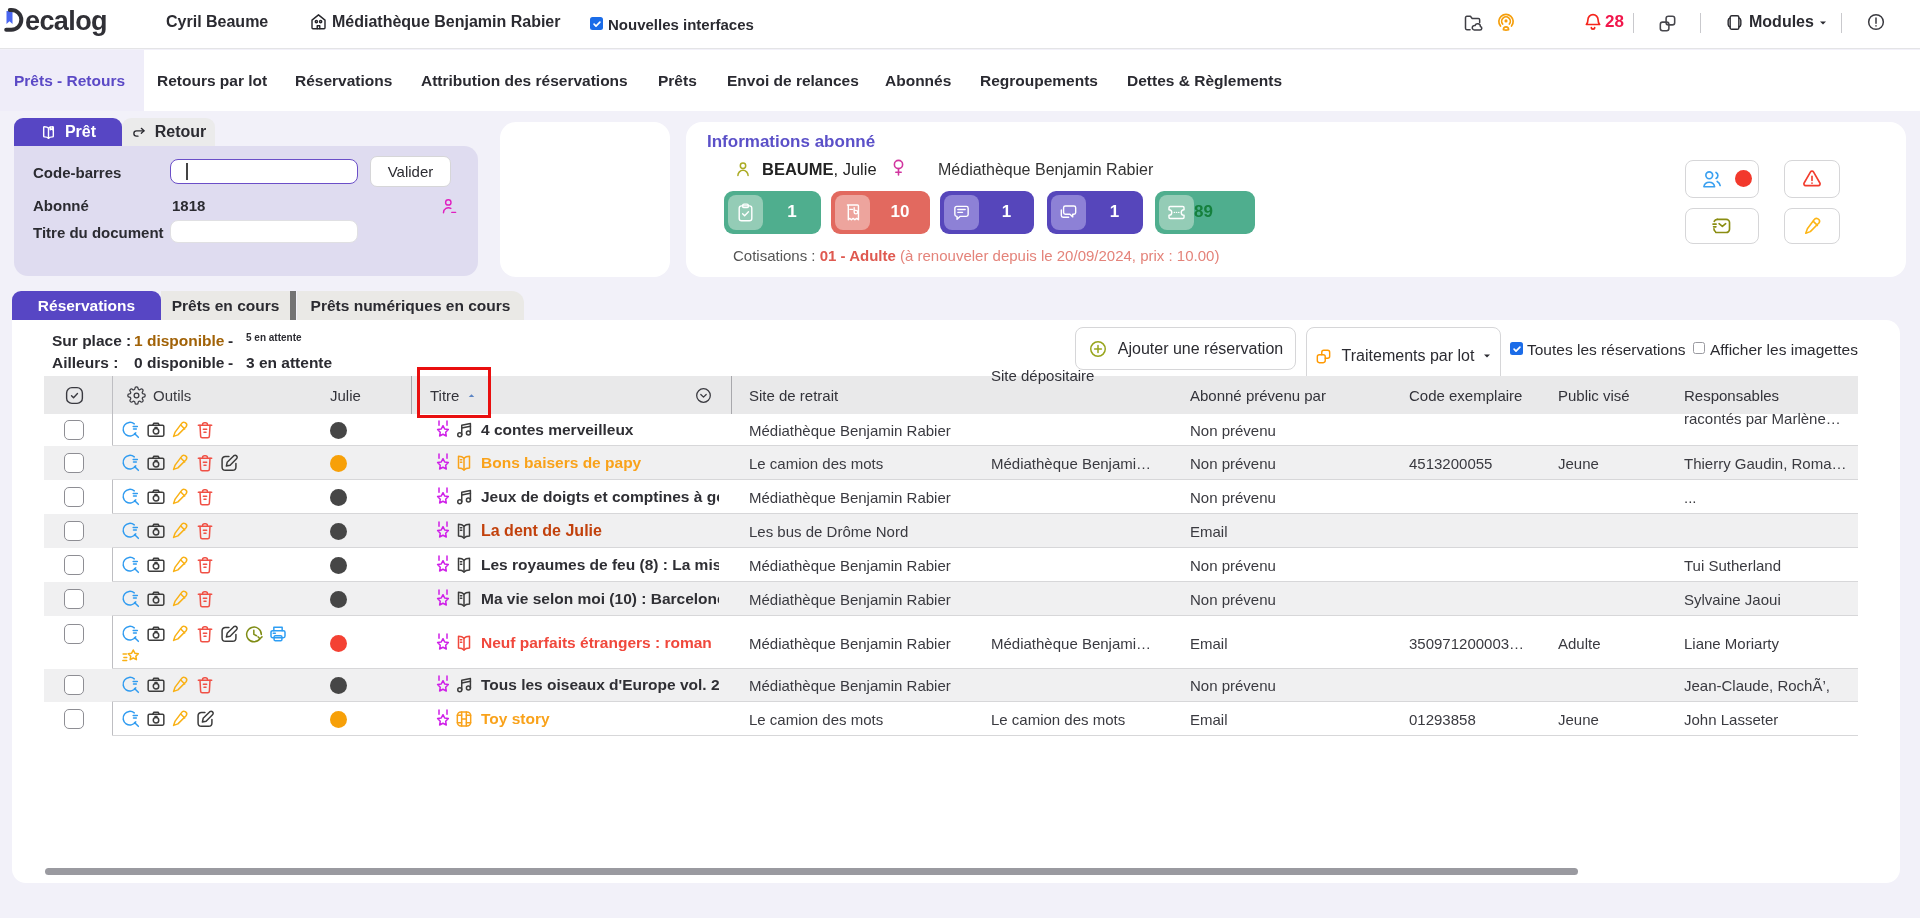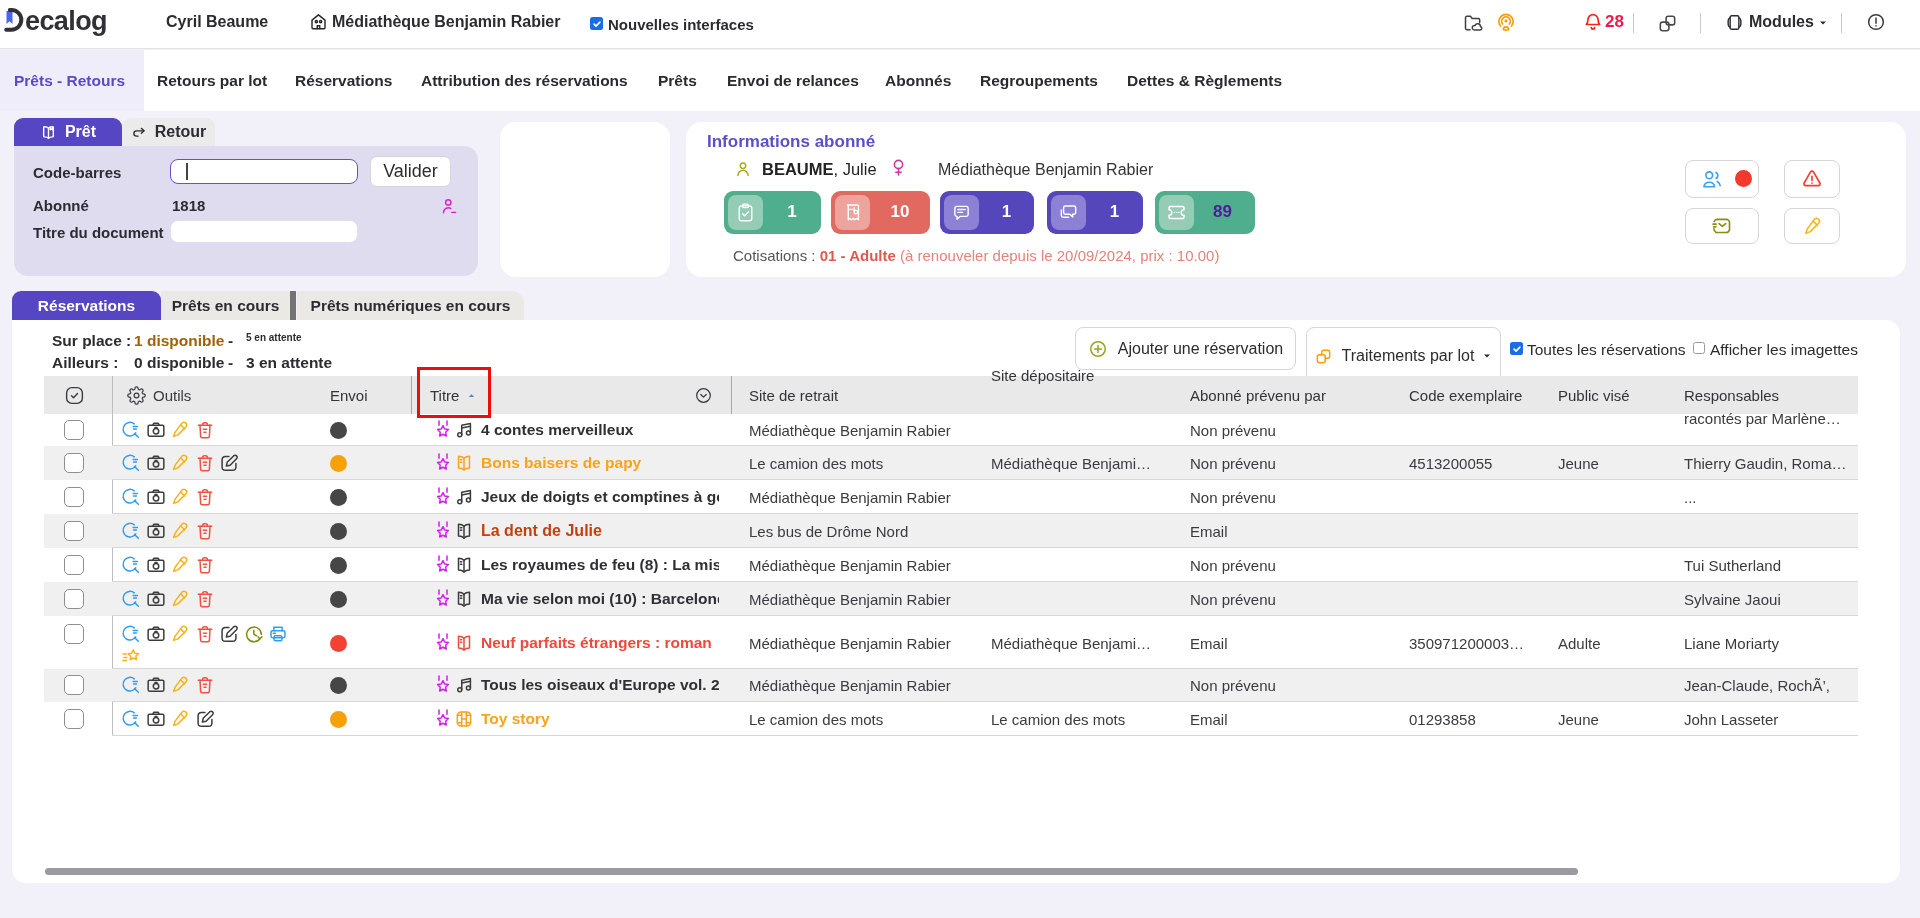--- a/index.html
+++ b/index.html
@@ -288,21 +288,21 @@
   <svg class="ic" width="16" height="16" viewBox="0 0 24 24" style="stroke-width:2">
       <use href="#i-return"></use>
     </svg>
   <span class="b" style="font-size:16px">Retour</span>
 </div>
 <div class="abs" style="left:14px;top:146px;width:464px;height:130px;background:#dfdcf0;border-radius:0 14px 14px 14px"></div>
 <div class="abs b" style="left:33px;top:164px;font-size:15px">Code-barres</div>
 <div class="abs" style="left:170px;top:159px;width:188px;height:25px;background:#fff;border:1.5px solid #6b4fc8;border-radius:8px"></div>
 <div class="abs" style="left:186px;top:163px;width:1.5px;height:17px;background:#444"></div>
 <div class="btn" style="left:370px;top:156px;width:81px;height:31px;border-radius:7px">
-    <span style="font-size:18px">Valider</span>
+    <span style="font-size:15px">Valider</span>
   </div>
 <div class="abs b" style="left:33px;top:197px;font-size:15px">Abonné</div>
 <div class="abs b" style="left:172px;top:197px;font-size:15px">1818</div>
 <div class="abs" style="left:440px;top:197px;color:#e020c0">
     <svg class="ic" width="19" height="19" viewBox="0 0 24 24">
       <use href="#i-persondash"></use>
     </svg>
   </div>
 <div class="abs b" style="left:33px;top:224px;font-size:15px">Titre du document</div>
 <div class="abs" style="left:170px;top:220px;width:188px;height:23px;background:#fff;border:1px solid #e0e0e3;border-radius:8px"></div>
@@ -351,21 +351,21 @@
       <use href="#i-chat"></use>
     </svg>
   </div>
 <div class="abs b" style="left:1086px;top:202px;width:57px;text-align:center;font-size:17px;color:#fff">1</div>
 <div class="abs" style="left:1155px;top:191px;width:100px;height:43px;background:#4fae8e;border-radius:9px"></div>
 <div class="abs" style="left:1159px;top:195px;width:35px;height:35px;background:#94ccb6;border-radius:8px;display:flex;align-items:center;justify-content:center;color:#fff">
     <svg class="ic" width="21" height="21" viewBox="0 0 24 24" style="stroke-width:1.6">
       <use href="#i-ticket"></use>
     </svg>
   </div>
-<div class="abs b" style="left:1194px;top:202px;width:57px;text-align:center;font-size:17px;color:#4c1d95">89</div>
+<div class="abs b" style="left:1194px;top:202px;width:57px;font-size:17px;color:#15803d">89</div>
 <div class="abs" style="left:733px;top:247px;font-size:15px;color:#555">Cotisations : <span class="b" style="color:#df5950">01 - Adulte</span> <span style="color:#e4837a">(à renouveler depuis le 20/09/2024, prix : 10.00)</span></div>
 
 <div class="btn" style="left:1685px;top:160px;width:74px;height:38px"></div>
 <div class="abs" style="left:1701px;top:168px;color:#3aa0f0">
     <svg class="ic" width="22" height="22" viewBox="0 0 24 24">
       <use href="#i-people"></use>
     </svg>
   </div>
 <div class="abs" style="left:1735px;top:170px;width:17px;height:17px;border-radius:50%;background:#f2392c"></div>
 <div class="btn" style="left:1784px;top:160px;width:56px;height:38px;color:#f23d2e">
@@ -439,21 +439,21 @@
     <svg class="ic" width="21" height="21" viewBox="0 0 24 24" style="stroke-width:1.6">
       <use href="#i-checksq"></use>
     </svg>
   </div>
 <div class="hdrcell" style="left:127px;top:376px;color:#3a3a40;gap:7px">
     <svg class="ic" width="19" height="19" viewBox="0 0 24 24" style="stroke-width:1.6">
       <use href="#i-gear"></use>
     </svg>
     <span>Outils</span>
   </div>
-<div class="hdrcell" style="left:330px;top:376px">Envoi</div>
+<div class="hdrcell" style="left:330px;top:376px">Julie</div>
 <div class="abs" style="left:411px;top:376px;width:1px;height:38px;background:#a8a8ac"></div>
 <div class="hdrcell" style="left:430px;top:376px">Titre</div>
 <div class="abs" style="left:466px;top:390px;color:#5b84c4">
     <svg width="11" height="11" viewBox="0 0 24 24">
       <path d="M6 15l6-6 6 6z" fill="currentColor"></path>
     </svg>
   </div>
 <div class="hdrcell" style="left:694px;top:376px;color:#3a3a40">
     <svg class="ic" width="19" height="19" viewBox="0 0 24 24" style="stroke-width:1.6">
       <use href="#i-chevcirc"></use>

